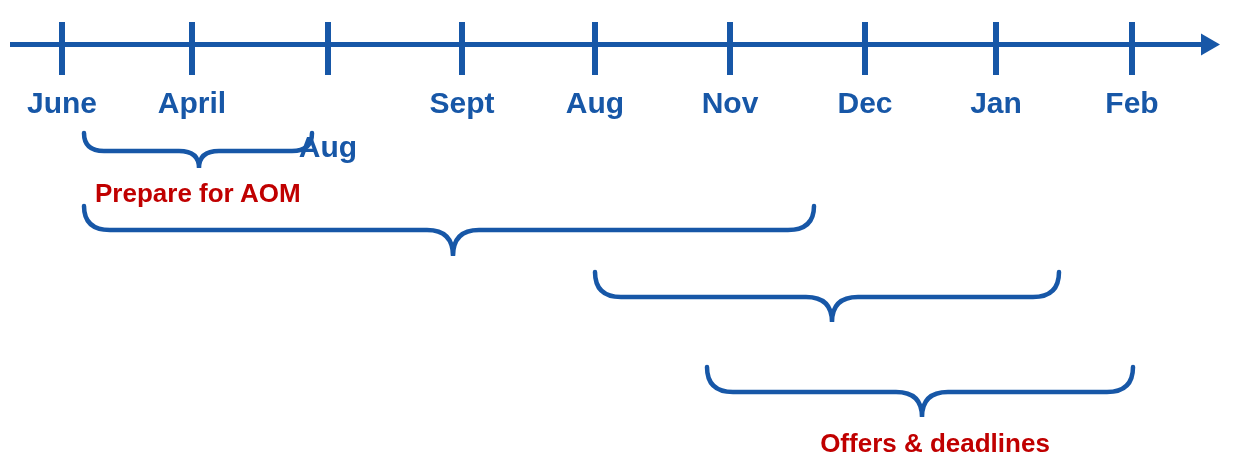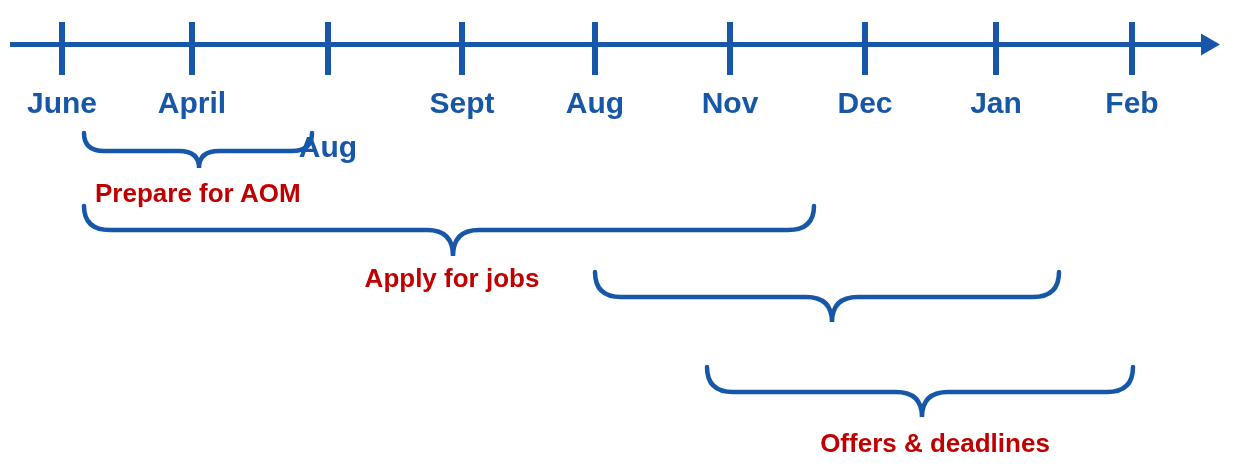--- a/index.html
+++ b/index.html
@@ -58,16 +58,15 @@
     <div class="month-label" style="left: 328px; top: 88px; color: rgb(23, 87, 167); margin-top: 44px;">Aug</div>
     <div class="month-label" style="left: 462px; top: 88px; color: rgb(23, 87, 167);">Sept</div>
     <div class="month-label" style="left: 595px; top: 88px; color: rgb(23, 87, 167);">Aug</div>
     <div class="month-label" style="left: 730px; top: 88px; color: rgb(23, 87, 167);">Nov</div>
     <div class="month-label" style="left: 865px; top: 88px; color: rgb(23, 87, 167);">Dec</div>
     <div class="month-label" style="left: 996px; top: 88px; color: rgb(23, 87, 167);">Jan</div>
     <div class="month-label" style="left: 1132px; top: 88px; color: rgb(23, 87, 167);">Feb</div>
   </div>
 
   <div class="phase-label" style="left: 95px; top: 180px; color: rgb(192, 0, 0); text-align: right;">Prepare for AOM</div>
-  <div class="phase-label center" style="left: 452px; top: 265px; color: rgb(192, 0, 0);">Apply for jobs</div>
   <div class="phase-label center" style="left: 935px; top: 430px; color: rgb(192, 0, 0);">Offers &amp; deadlines</div>
 
 </div>
 
 </body></html>

